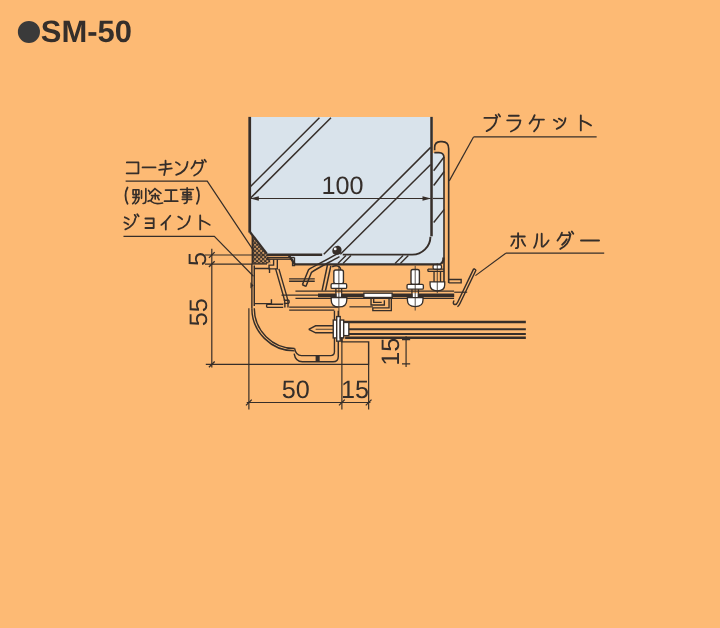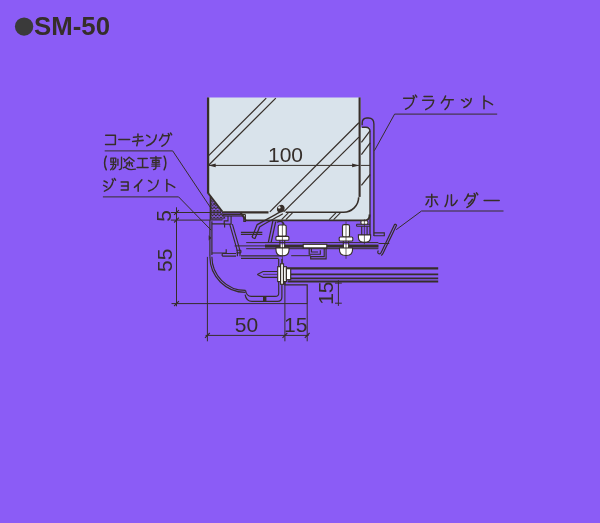--- a/index.html
+++ b/index.html
@@ -1,16 +1,16 @@
 <!DOCTYPE html>
 <html><head>
 <meta charset="utf-8">
 <style>
 html,body{margin:0;padding:0;background:#fff;-webkit-font-smoothing:antialiased;}
-#page{position:relative;will-change:transform;width:600px;height:523px;background:#8b5cf6;overflow:hidden;}
+#page{position:relative;will-change:transform;width:600px;height:523px;background:#fdba74;overflow:hidden;}
 svg{display:block;opacity:0.999;}
 text{font-family:"Liberation Sans",sans-serif;fill:#352e2a;}
 .t{font-size:21px;}
 </style>
 </head>
 <body>
 <div id="page">
 <svg width="600" height="523" viewBox="0 0 600 523">
 <defs>
 <pattern id="xh" width="3.4" height="3.4" patternUnits="userSpaceOnUse">

